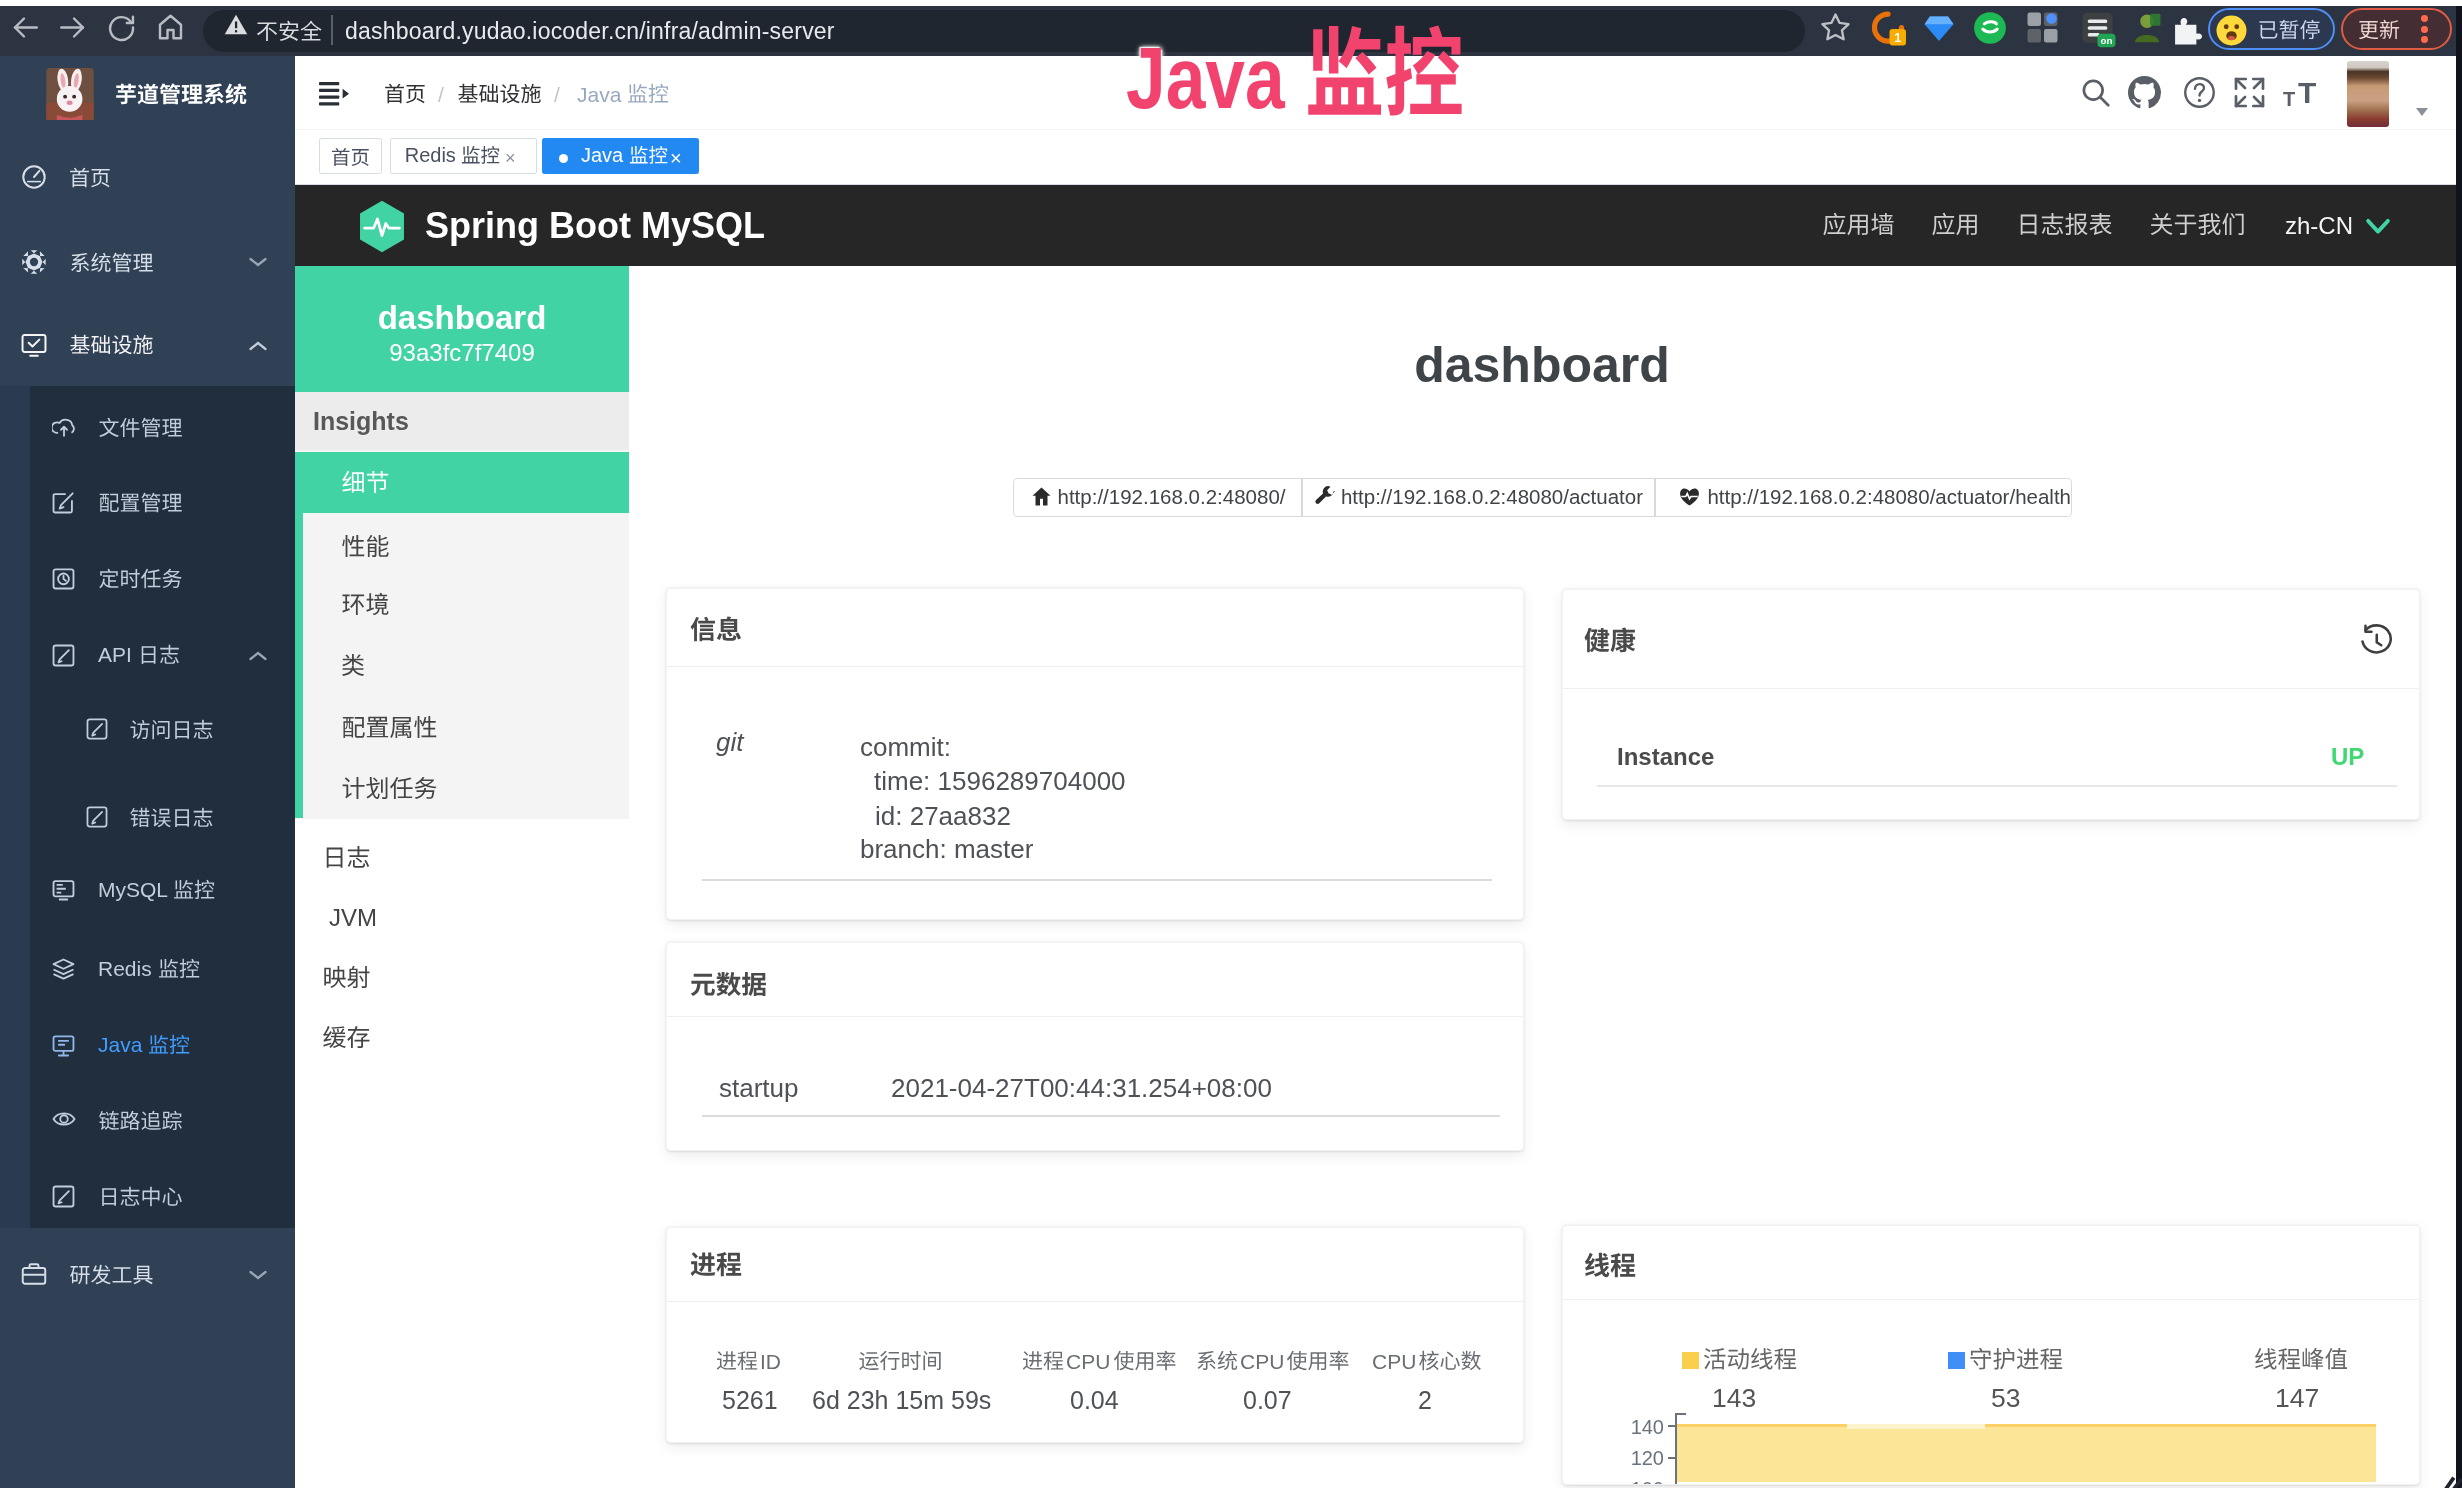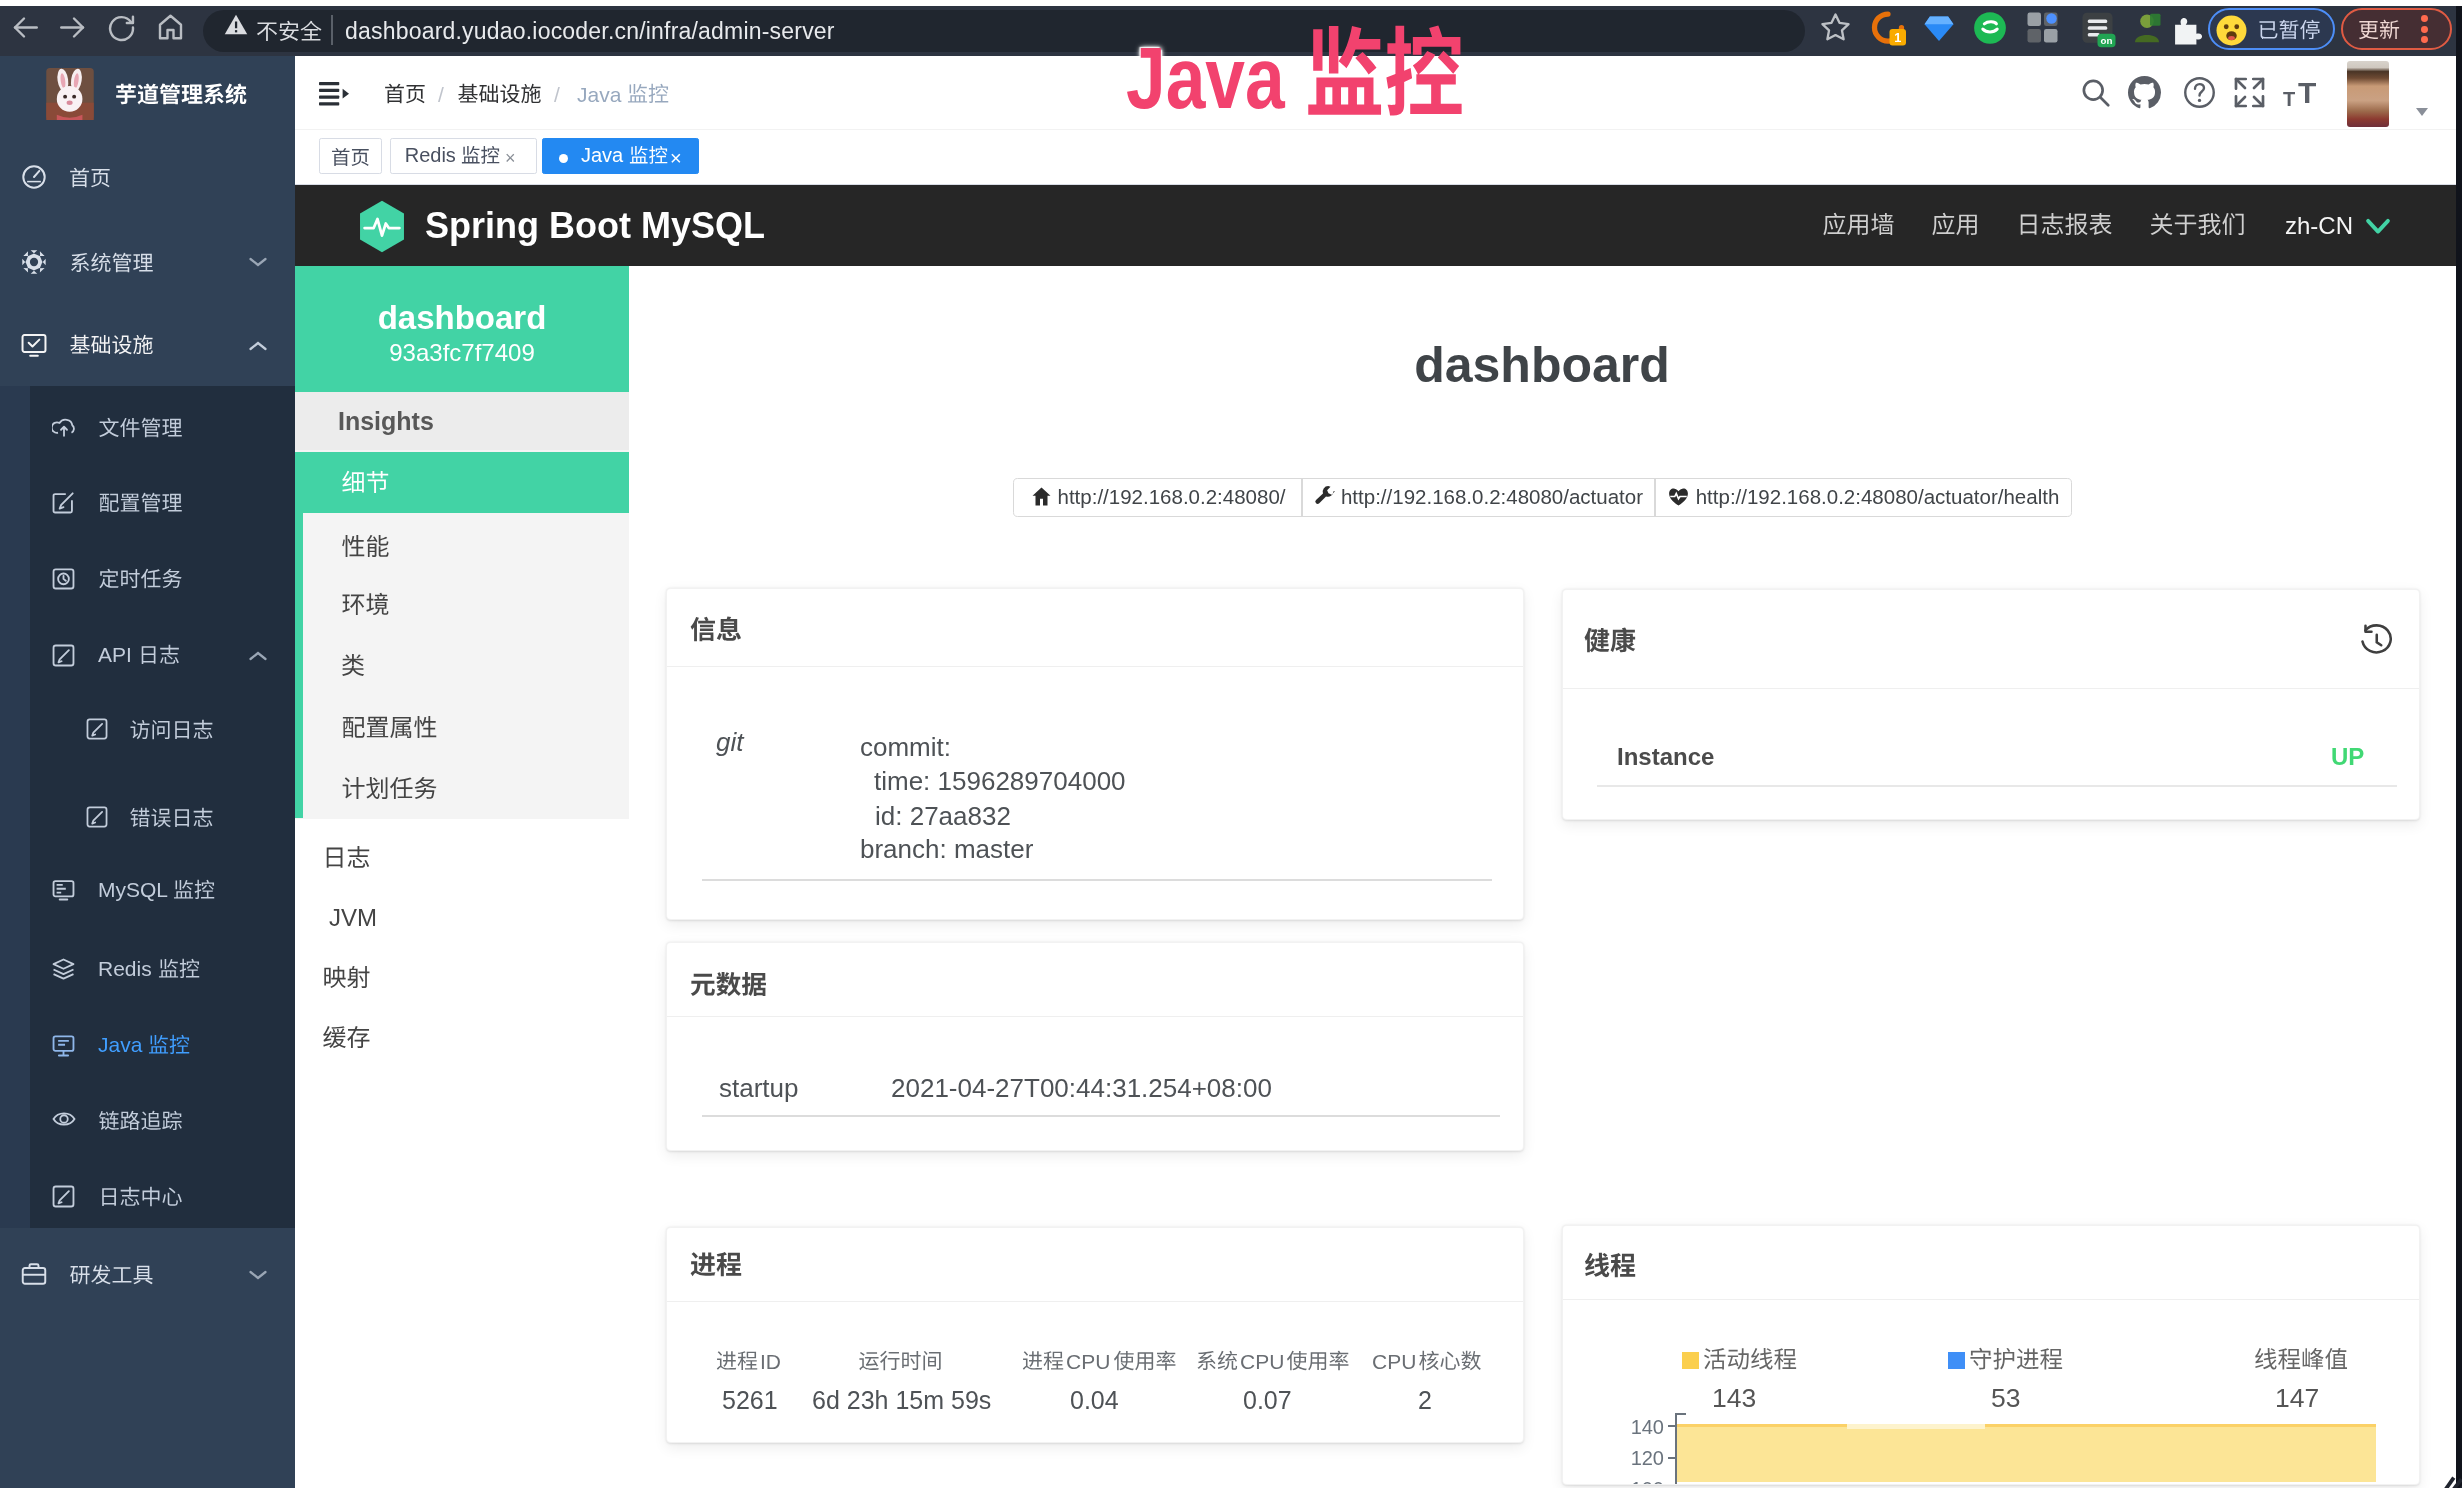--- a/index.html
+++ b/index.html
@@ -40,21 +40,21 @@
 
 
 #sbanav { left:295px; top:179px; width:2167px; height:81px; background:#262626; }
 .navlink { position:absolute; top:50%; transform:translateY(-50%); color:#cfcfcf; font-size:24px; white-space:nowrap; }
 #brand { position:absolute; left:130px; top:50%; transform:translateY(-50%); color:#fff; font-size:36px; font-weight:bold; }
 
 
 #sbaside { left:295px; top:260px; width:334px; height:1229px; background:#fff; }
 #sbahead { position:absolute; left:0; top:0; width:334px; height:126px; background:#42d3a5; color:#fff; text-align:center; }
 #insights { position:absolute; left:0; top:126px; width:334px; height:58px; background:#ececec;
-  font-size:25px; font-weight:bold; color:#585858; line-height:58px; padding-left:43px; }
+  font-size:25px; font-weight:bold; color:#585858; line-height:58px; padding-left:18px; }
 #subm { position:absolute; left:0; top:184px; width:334px; height:369px; background:#f4f4f4; }
 #submstrip { position:absolute; left:0; top:186px; width:7.6px; height:366px; background:#42d3a5; }
 .sbaitem { position:absolute; left:0; width:334px; height:60px; font-size:24px; color:#444; line-height:60px; }
 .sbaitem .in2 { padding-left:34px; }
 #sbact { position:absolute; left:7.6px; top:186px; width:327px; height:61px; background:#42d3a5; color:#fff;
   font-size:24px; line-height:61px; padding-left:38px; }
 
 
 #content { left:629px; top:260px; width:1826px; height:1229px; background:#fff; }
 .card { position:absolute; background:#fff; border-radius:4.6px; overflow:hidden; border:0.8px solid #f2f2f2;
@@ -411,21 +411,21 @@
 
 
 <div class="abs" id="content">
   <div style="position:absolute; left:0; top:73px; width:1826px; text-align:center; font-size:50px; font-weight:bold; color:#3f4448; line-height:1.05;">dashboard</div>
   <div style="position:absolute; left:384px; top:212px; width:290px; height:39px; border:1.5px solid #d9d9d9; border-radius:4.6px 0 0 4.6px; font-size:20.5px; color:#404448; line-height:36px; text-align:center;"><svg style="vertical-align:-3px; margin-right:6px;" width="21" height="21" viewBox="0 0 28 28" fill="#2b2b2b">
           <path d="M2 13 L14 2 L26 13 H22 V26 H16 V17 H12 V26 H6 V13 Z"></path>
         </svg>http://192.168.0.2:48080/</div>
   <div style="position:absolute; left:672px; top:212px; width:355px; height:39px; border:1.5px solid #d9d9d9; font-size:20.5px; color:#404448; line-height:36px; text-align:center;"><svg style="vertical-align:-3px; margin-right:6px;" width="21" height="21" viewBox="0 0 28 28" fill="#2b2b2b">
           <path d="M26 7 a7.5 7.5 0 0 1 -10 7 L7 23 a3 3 0 0 1 -4.3 -4.3 L12 10 a7.5 7.5 0 0 1 7 -10 l3 1 -4.5 4.5 1.8 4.3 4.3 1.8 L28 7 Z"></path>
         </svg>http://192.168.0.2:48080/actuator</div>
-  <div style="position:absolute; left:1025px; top:212px; width:418px; height:39px; border:1.5px solid #d9d9d9; border-radius:0 4.6px 4.6px 0; font-size:20.5px; color:#404448; line-height:36px; text-align:center;"><svg style="vertical-align:-3px; margin-right:6px;" width="23" height="21" viewBox="0 0 30 28">
+  <div style="position:absolute; left:1025px; top:212px; width:418px; height:39px; border:1.5px solid #d9d9d9; border-radius:0 4.6px 4.6px 0; font-size:20.5px; color:#404448; line-height:36px; text-align:right;"><svg style="vertical-align:-3px; margin-right:6px;" width="23" height="21" viewBox="0 0 30 28">
           <path d="M15 26 C-8 12 6 -4 15 7 C24 -4 38 12 15 26 Z" fill="#2b2b2b"></path>
           <path d="M4 14 h6 l2 -4 3 7 2 -3 h9" stroke="#fff" stroke-width="2.2" fill="none"></path>
         </svg>http://192.168.0.2:48080/actuator/health</div>
 
   <div class="card" style="left:37px; top:322px; width:858px; height:332px;">
     <div class="chead" style="height:78px;"></div>
     <div class="ctxt" style="left:49px; top:138px;font-style:italic;">git</div>
     <div class="ctxt" style="left:193px; top:143px;">commit:</div>
     <div class="ctxt" style="left:207px; top:177px;">time: 1596289704000</div>
     <div class="ctxt" style="left:208px; top:212px;">id: 27aa832</div>

